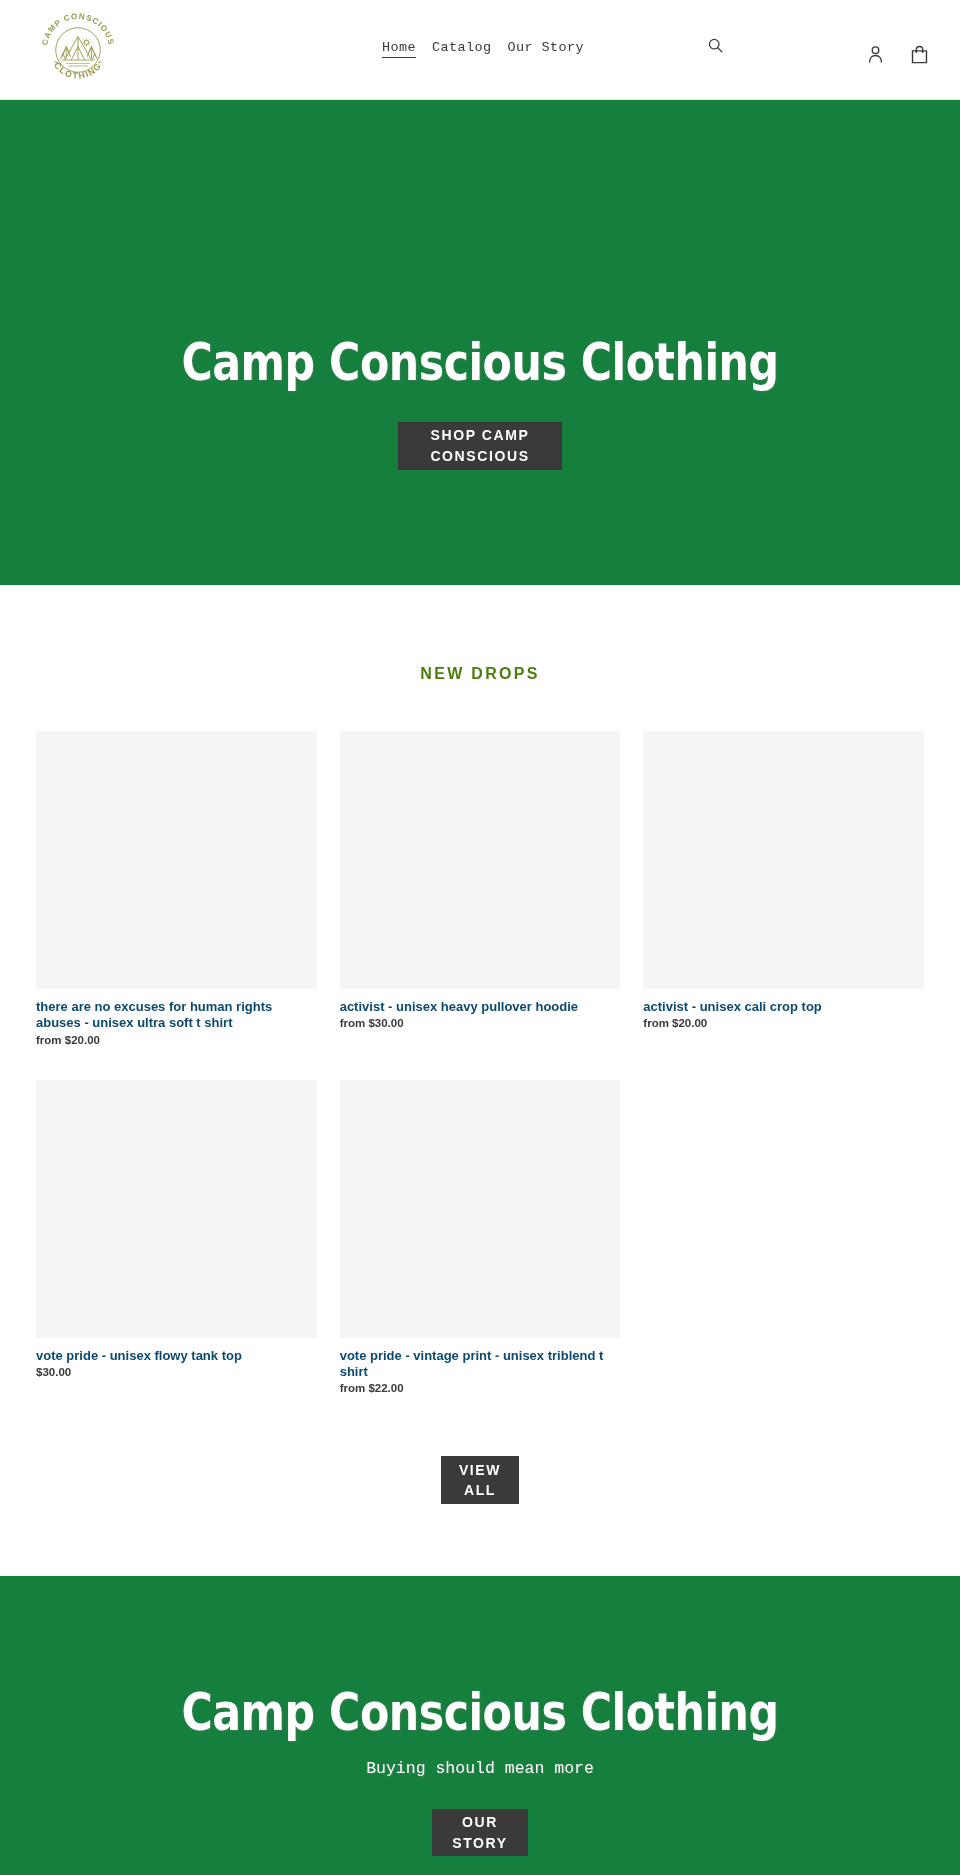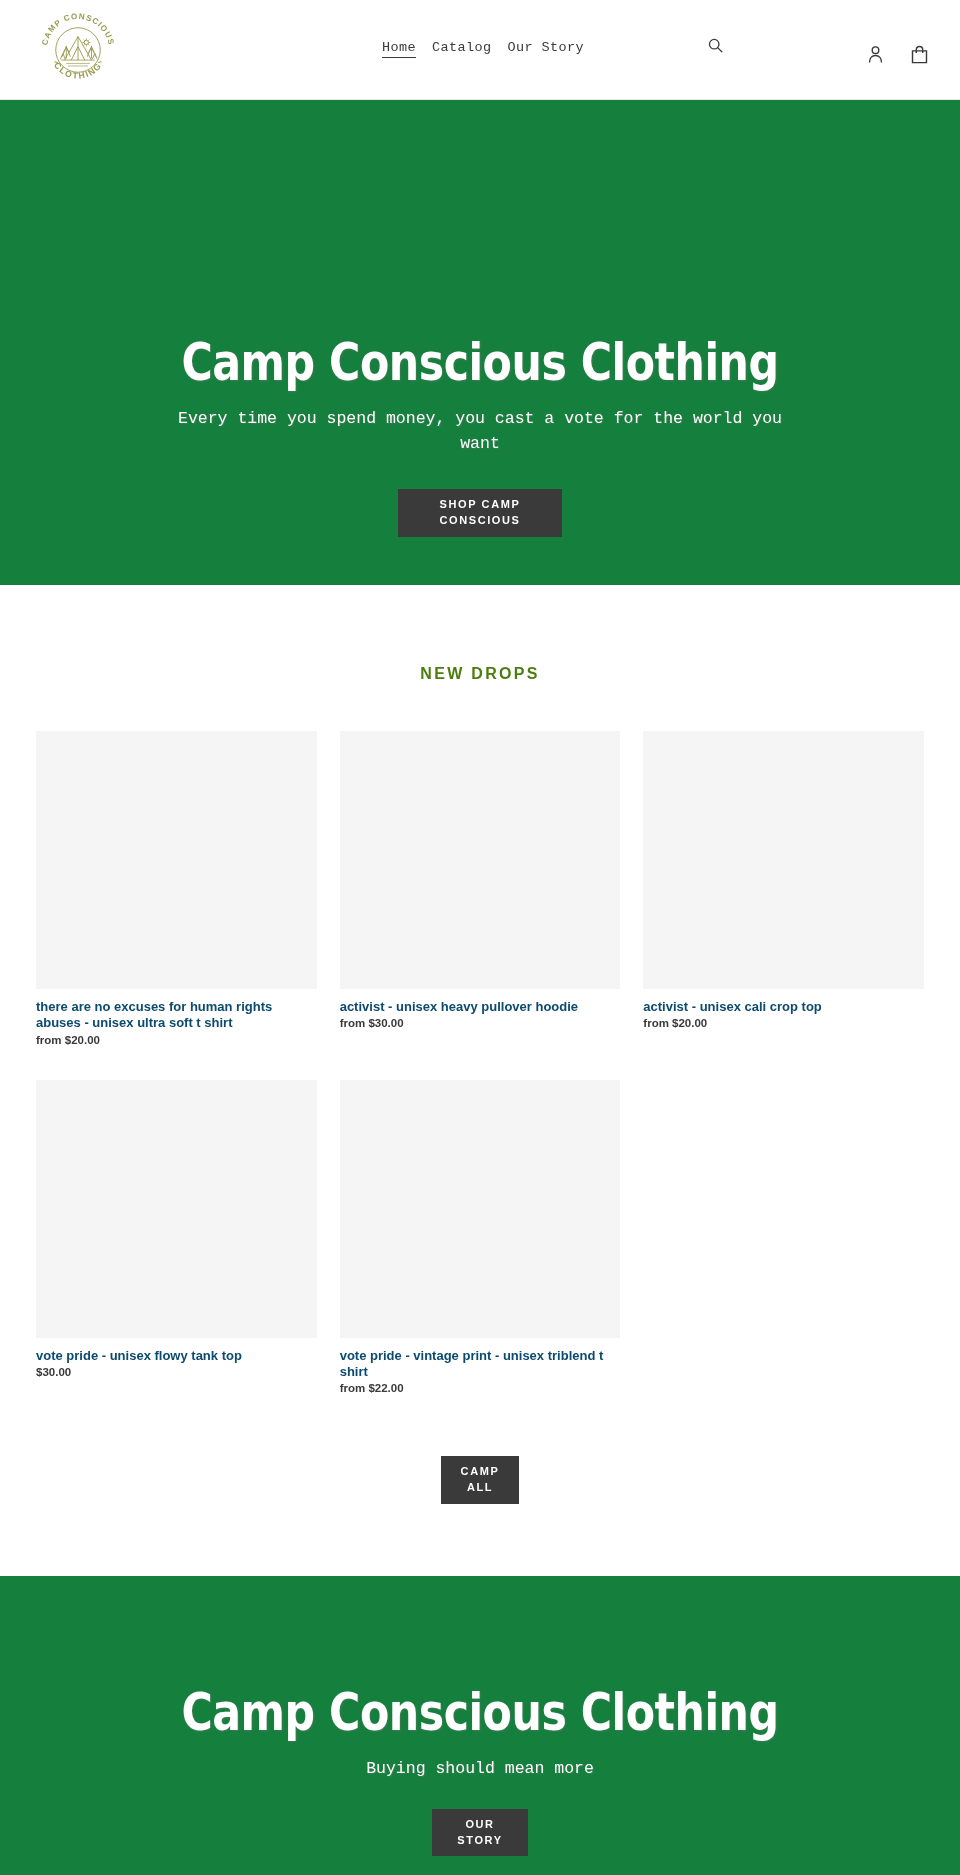--- a/index.html
+++ b/index.html
@@ -121,21 +121,21 @@
 
   .btn {
     display: inline-flex;
     align-items: center;
     justify-content: center;
     text-align: center;
     background: #3a3a3a;
     color: #ffffff;
     font-family: "Liberation Sans", sans-serif;
     font-weight: bold;
-    font-size: 11px;
+    font-size: 14px;
     letter-spacing: 1.6px;
     line-height: 1.45;
     text-decoration: none;
     border: none;
     cursor: pointer;
     padding: 20px 14px;
   }
   .btn-hero-top { width: 164px; height: 48px; margin-top: 32px; }
   .btn-hero-bottom { width: 96px; height: 47px; margin-top: 28px; }
   .btn-view-all { width: 78px; height: 48px; }
@@ -263,21 +263,20 @@
       <svg width="17" height="19" viewBox="0 0 18 20">
         <path d="M1.6 6.2 H16.4 L16.4 18.6 H1.6 Z" fill="none" stroke="#3a3a3a" stroke-width="1.5"></path>
         <path d="M5.6 8.4 V5.2 C5.6 3.1 7.1 1.5 9 1.5 C10.9 1.5 12.4 3.1 12.4 5.2 V8.4" fill="none" stroke="#3a3a3a" stroke-width="1.5"></path>
       </svg>
     </button>
   </div>
 </header>
 
 <section class="hero hero-top">
   <h1 class="hero-title">Camp Conscious Clothing</h1>
-  <p class="hero-sub">Every time you spend money, you cast a vote for the world you want</p>
   <a class="btn btn-hero-top" href="#">SHOP CAMP CONSCIOUS</a>
 </section>
 
 <section class="collection">
   <h2 class="section-title">NEW DROPS</h2>
 
   <div class="product-grid">
 
     <a class="product-card" href="#">
       <div class="product-media"></div>
@@ -306,21 +305,21 @@
     <a class="product-card" href="#">
       <div class="product-media"></div>
       <div class="product-title">vote pride - vintage print - unisex triblend t shirt</div>
       <div class="product-price">from $22.00</div>
     </a>
 
 
   </div>
 
   <div class="view-all-wrap">
-    <a class="btn btn-view-all" href="#">CAMP ALL</a>
+    <a class="btn btn-view-all" href="#">VIEW ALL</a>
   </div>
 </section>
 
 <section class="hero hero-bottom">
   <h2 class="hero-title">Camp Conscious Clothing</h2>
   <p class="hero-sub">Buying should mean more</p>
   <a class="btn btn-hero-bottom" href="#">OUR STORY</a>
 </section>
 
 </body></html>

